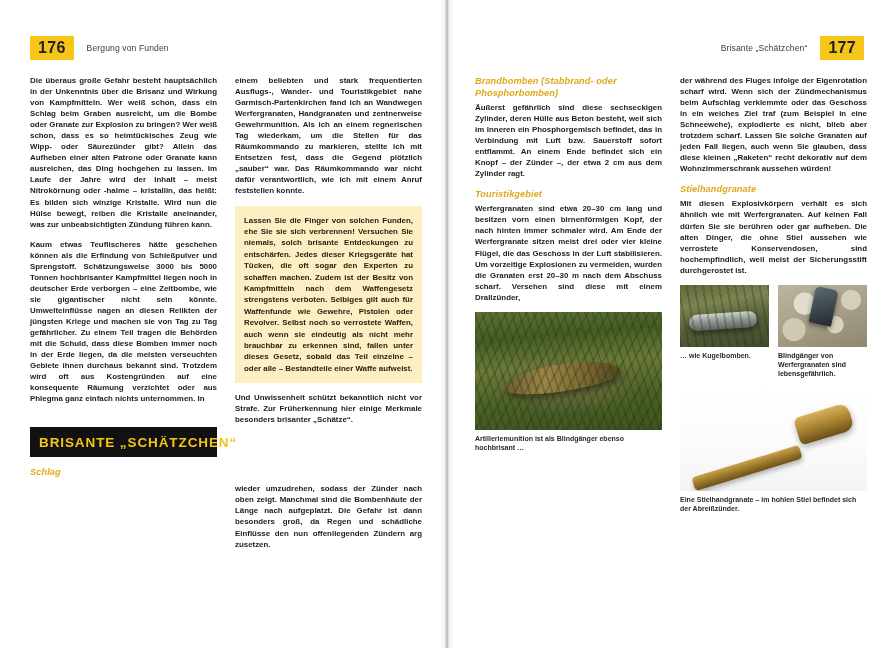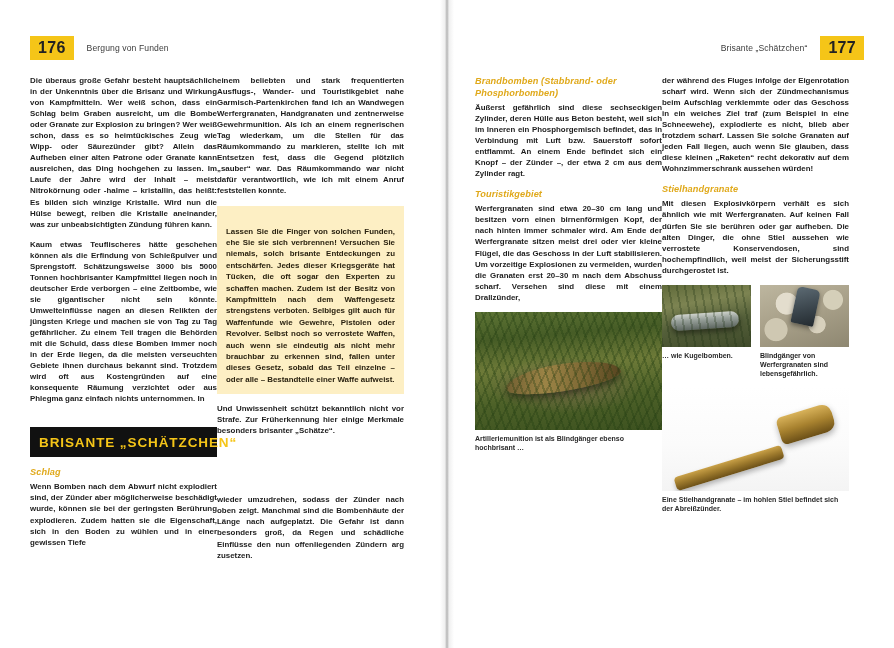--- a/index.html
+++ b/index.html
@@ -71,20 +71,21 @@
     font-weight: normal;
     color: #3c3c3c;
     letter-spacing: .1px;
   }
   .runhead.left .runhead-title { margin-left: 13px; }
   .runhead.right .runhead-title { margin-right: 13px; }
 
   
   .cols {
     display: flex;
+    gap: 18px;
     align-items: flex-start;
   }
   .col {
     width: 187px;
     flex: 0 0 187px;
   }
   p.body {
     margin: 0 0 9px 0;
     font-size: 7.9px;
     line-height: 11.05px;
@@ -92,21 +93,21 @@
     hyphens: auto;
     -webkit-hyphens: auto;
     color: #1d1d1d;
     font-weight: 600;
   }
   p.body:last-child { margin-bottom: 0; }
 
   
   .infobox {
     background: #fdefc4;
-    padding: 20px 9px 9px 9px;
+    padding: 9px 9px 9px 9px;
     margin: 2px 0 9px 0;
   }
   .infobox p {
     margin: 0;
     font-size: 7.9px;
     line-height: 11.4px;
     text-align: justify;
     font-weight: bold;
     color: #2a2210;
   }
@@ -289,21 +290,20 @@
 
       <div class="col">
         <p class="body">Die überaus große Gefahr besteht hauptsächlich in der Unkenntnis über die Brisanz und Wirkung von Kampfmitteln. Wer weiß schon, dass ein Schlag beim Graben ausreicht, um die Bombe oder Granate zur Explosion zu bringen? Wer weiß schon, dass es so heimtückisches Zeug wie Wipp- oder Säurezünder gibt? Allein das Aufheben einer alten Patrone oder Granate kann ausreichen, das Ding hochgehen zu lassen. Im Laufe der Jahre wird der Inhalt – meist Nitrokörnung oder -halme – kristallin, das heißt: Es bilden sich winzige Kristalle. Wird nun die Hülse bewegt, reiben die Kristalle aneinander, was zur unbeabsichtigten Zündung führen kann.</p>
         <p class="body">Kaum etwas Teuflischeres hätte geschehen können als die Erfindung von Schießpulver und Sprengstoff. Schätzungsweise 3000 bis 5000 Tonnen hochbrisanter Kampfmittel liegen noch in deutscher Erde verborgen – eine Zeitbombe, wie sie gigantischer nicht sein könnte. Umwelteinflüsse nagen an diesen Relikten der jüngsten Kriege und machen sie von Tag zu Tag gefährlicher. Zu einem Teil tragen die Behörden mit die Schuld, dass diese Bomben immer noch in der Erde liegen, da die meisten verseuchten Gebiete ihnen durchaus bekannt sind. Trotzdem wird oft aus Kostengründen auf eine konsequente Räumung verzichtet oder aus Phlegma ganz einfach nichts unternommen. In</p>
 
         <div class="banner">
           <span class="banner-text">BRISANTE „SCHÄTZCHEN“</span>
         </div>
 
         <h3 class="sub">Schlag</h3>
-        <p class="body">Wenn Bomben nach dem Abwurf nicht explodiert sind, der Zünder aber möglicherweise beschädigt wurde, können sie bei der geringsten Berührung explodieren. Zudem hatten sie die Eigenschaft, sich in den Boden zu wühlen und in einer gewissen Tiefe</p>
       </div>
 
       <div class="col">
         <p class="body">einem beliebten und stark frequentierten Ausflugs-, Wander- und Touristikgebiet nahe Garmisch-Partenkirchen fand ich an Wandwegen Werfergranaten, Handgranaten und zentnerweise Gewehrmunition. Als ich an einem regnerischen Tag wiederkam, um die Stellen für das Räumkommando zu markieren, stellte ich mit Entsetzen fest, dass die Gegend plötzlich „sauber“ war. Das Räumkommando war nicht dafür verantwortlich, wie ich mit einem Anruf feststellen konnte.</p>
 
         <div class="infobox">
           <p>Lassen Sie die Finger von solchen Funden, ehe Sie sie sich verbrennen! Versuchen Sie niemals, solch brisante Entdeckungen zu entschärfen. Jedes dieser Kriegsgeräte hat Tücken, die oft sogar den Experten zu schaffen machen. Zudem ist der Besitz von Kampfmitteln nach dem Waffengesetz strengstens verboten. Selbiges gilt auch für Waffenfunde wie Gewehre, Pistolen oder Revolver. Selbst noch so verrostete Waffen, auch wenn sie eindeutig als nicht mehr brauchbar zu erkennen sind, fallen unter dieses Gesetz, sobald das Teil einzelne – oder alle – Bestandteile einer Waffe aufweist.</p>
         </div>
 
         <p class="body">Und Unwissenheit schützt bekanntlich nicht vor Strafe. Zur Früherkennung hier einige Merkmale besonders brisanter „Schätze“.</p>

